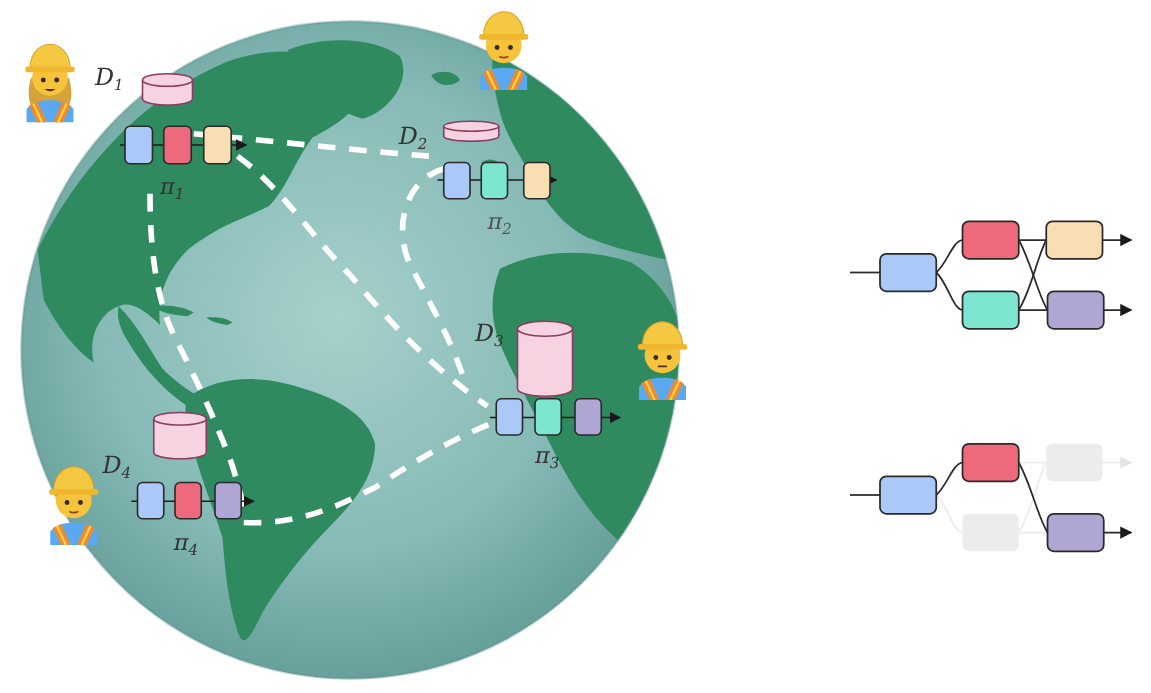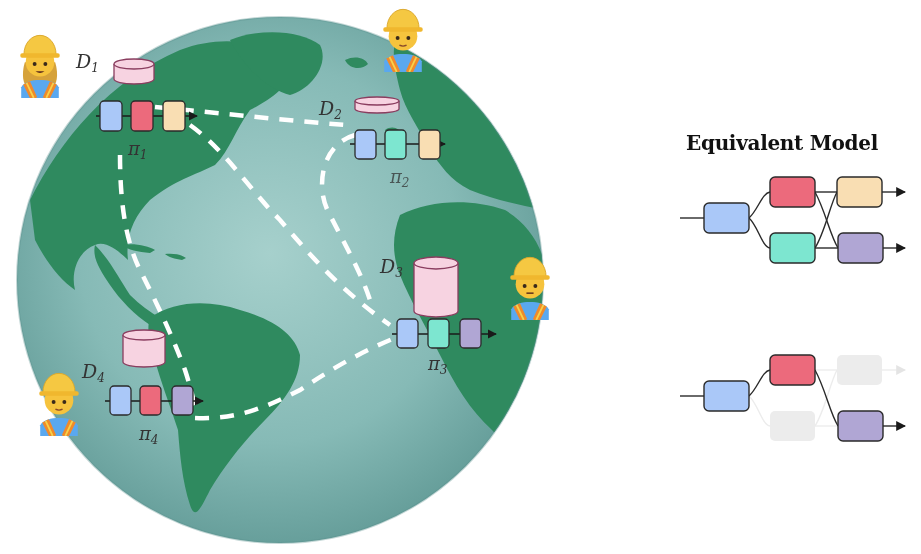--- a/index.html
+++ b/index.html
@@ -199,14 +199,13 @@
     <path d="M9,28 C9,14 18,6 27,6 C36,6 45,14 45,28 Z" fill="#f5c842" stroke="#d9a52a" stroke-width="1"></path>
     <rect x="5" y="26" width="44" height="5" rx="2" fill="#f0b72e"></rect>
     <circle cx="21" cy="38" r="2.2" fill="#3b2a1a"></circle>
       <circle cx="33" cy="38" r="2.2" fill="#3b2a1a"></circle>
     <path d="M23,46 Q27,48 31,46" stroke="#8a4a2a" stroke-width="1.5" fill="none"></path>
     <path d="M6,76 L6,64 C10,58 18,56 27,56 C36,56 44,58 48,64 L48,76 Z" fill="#5aa8ef"></path>
     <path d="M10,60 L18,76 M14,58 L22,76 M44,60 L36,76 M40,58 L32,76" stroke="#f08a2a" stroke-width="4"></path>
     <path d="M12,59 L20,76 M42,59 L34,76" stroke="#f7d24a" stroke-width="2"></path>
   </svg>
 
-  <div class="title" style="left:686px;top:131px">Equivalent Model</div>
 </div>
 
 </body></html>

